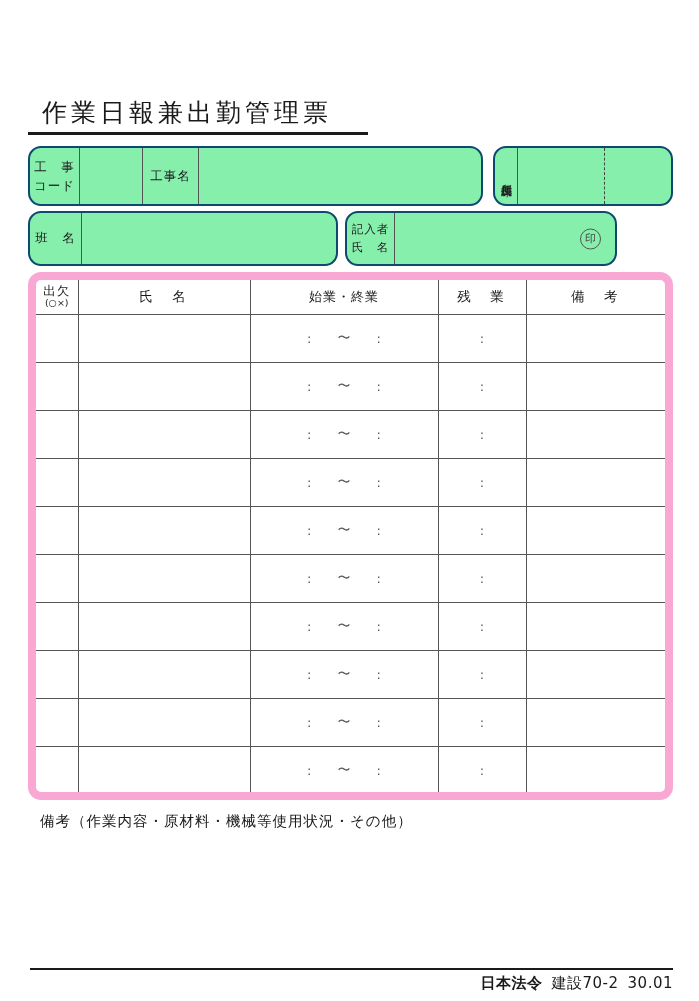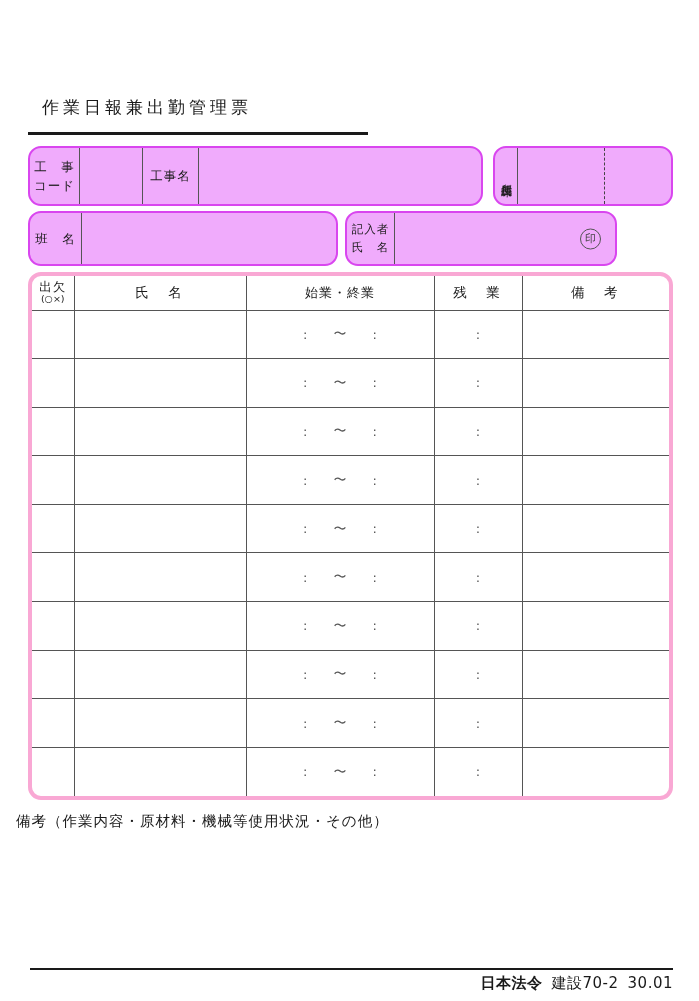--- a/index.html
+++ b/index.html
@@ -28,21 +28,21 @@
     position: absolute;
     left: 28px;
     top: 96px;
     width: 645px;
     height: 40px;
   }
   .form-title {
     position: absolute;
     left: 14px;
     top: 0;
-    font-size: 17px;
+    font-size: 25px;
     letter-spacing: 4px;
     font-weight: 500;
     white-space: nowrap;
     color: #1a1a1a;
   }
   .title-rule {
     position: absolute;
     left: 0;
     top: 36px;
     width: 340px;
@@ -60,23 +60,23 @@
     white-space: nowrap;
     padding-bottom: 5px;
     border-bottom: 1px dotted #7a7a7a;
     color: #1a1a1a;
   }
   .date-line span { margin-left: 16px; }
 
   
   .capsule {
     position: absolute;
-    border: 2px solid #d946ef;
+    border: 2px solid #0c4a6e;
     border-radius: 13px;
-    background: #f0abfc;
+    background: #86efac;
     box-sizing: border-box;
     display: flex;
     align-items: stretch;
     overflow: hidden;
   }
   .cell-label {
     display: flex;
     flex-direction: column;
     align-items: center;
     justify-content: center;
@@ -113,21 +113,21 @@
   }
   .seal-split {
     flex: 1 1 auto;
     display: flex;
   }
   .seal-split .half-l { flex: 1 1 auto; border-right: 1px dashed #444; }
   .seal-split .half-r { width: 66px; flex: 0 0 auto; }
 
   
   #box-han { left: 28px; top: 211px; width: 310px; height: 55px; }
-  #box-han .lab-han { width: 52px; }
+  #box-han .lab-han { width: 52px; font-family: Liberation Serif, serif; }
 
   #box-kinyu { left: 345px; top: 211px; width: 272px; height: 55px; }
   #box-kinyu .lab-kinyu { width: 48px; font-size: 11.5px; }
   .seal-area {
     flex: 1 1 auto;
     position: relative;
   }
   .inkan {
     position: absolute;
     right: 14px;
@@ -143,21 +143,21 @@
     color: #444;
   }
 
   
   #work-table {
     position: absolute;
     left: 28px;
     top: 272px;
     width: 645px;
     height: 528px;
-    border: 4px solid #f9a8d4;
+    border: 8px solid #f9a8d4;
     border-radius: 13px;
     box-sizing: border-box;
     background: #fff;
     overflow: hidden;
   }
   table.grid {
     width: 100%;
     height: 100%;
     border-collapse: collapse;
     table-layout: fixed;
@@ -209,21 +209,21 @@
   .ot-cell {
     text-align: center;
     font-size: 13px;
     color: #555;
   }
   .tilde { font-size: 13px; color: #555; }
 
   
   #remarks-note {
     position: absolute;
-    left: 16px;
+    left: 40px;
     top: 812px;
     font-size: 14.5px;
     letter-spacing: 1px;
     white-space: nowrap;
     color: #1a1a1a;
   }
 
   
   #bottom-rule {
     position: absolute;

